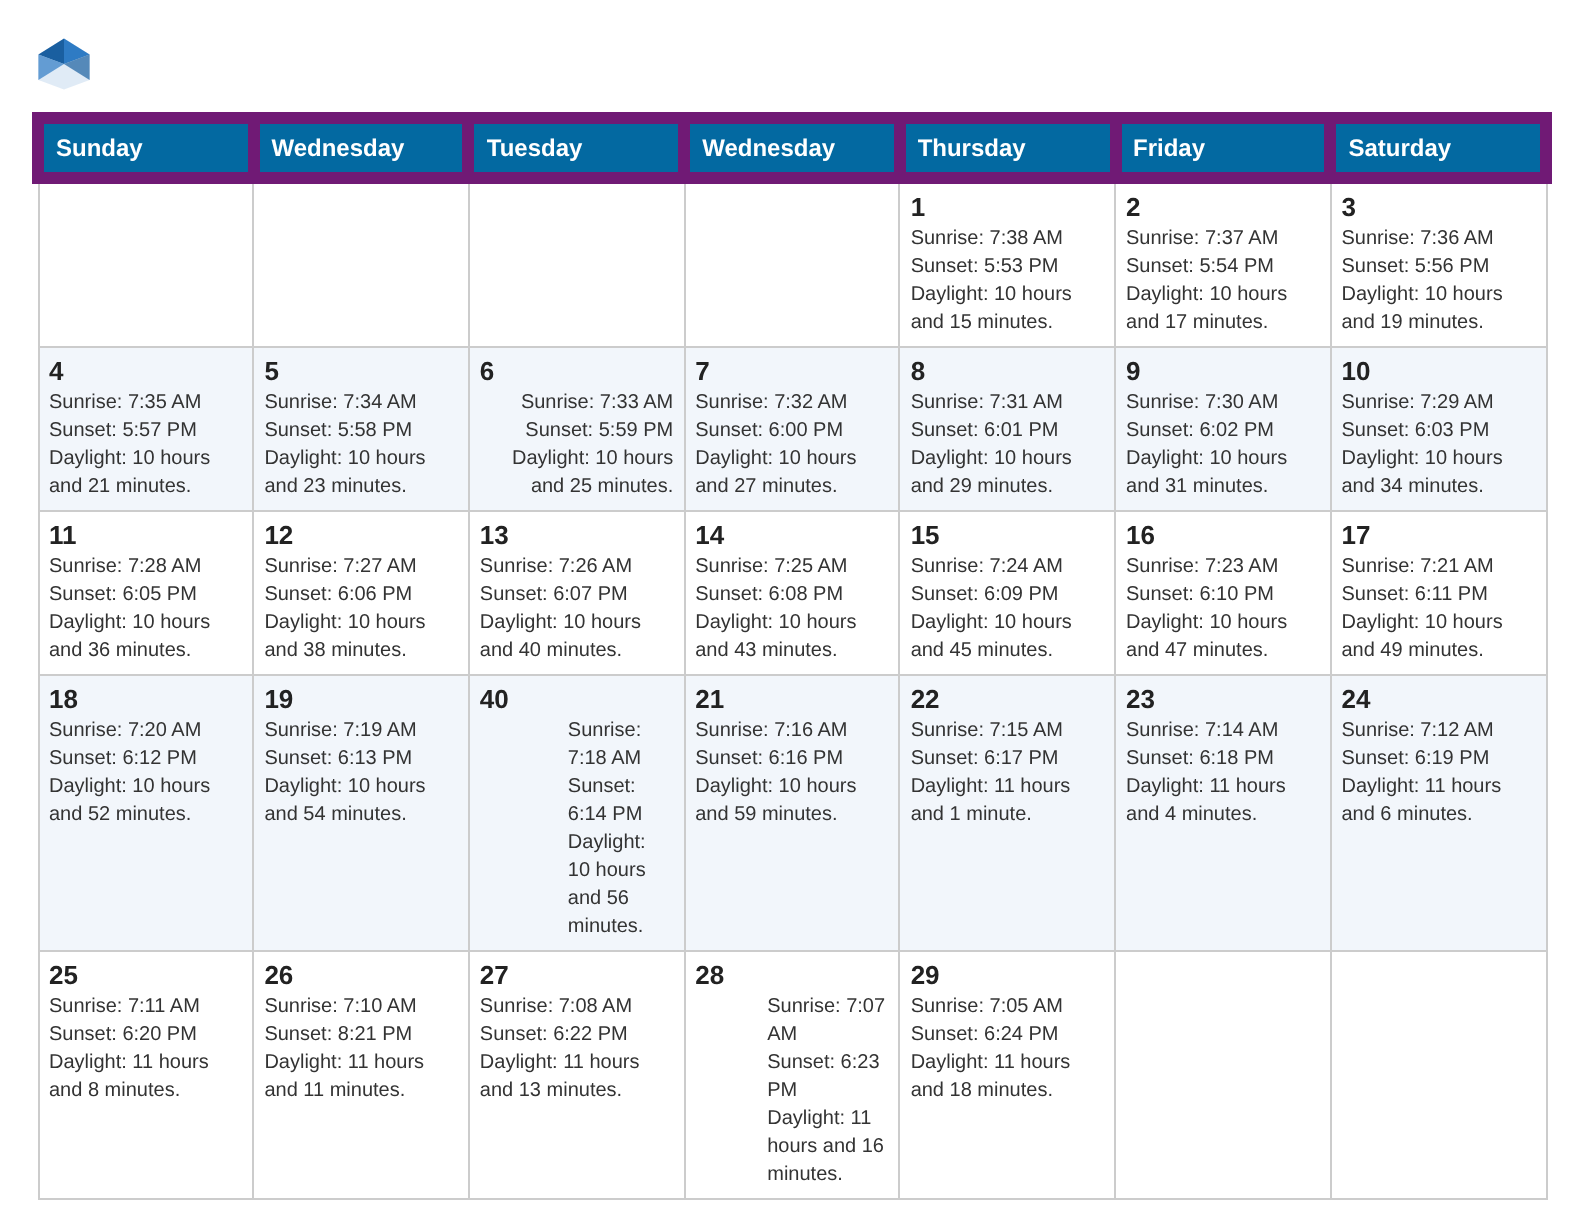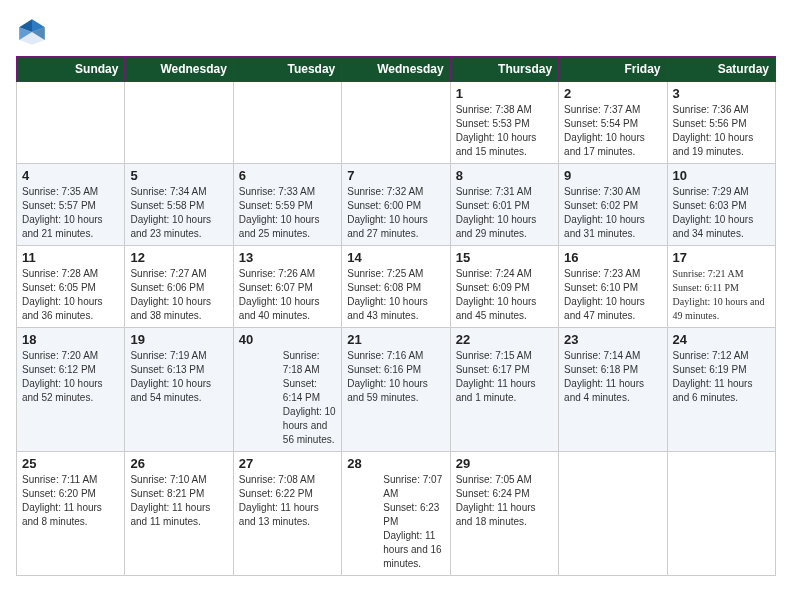--- a/index.html
+++ b/index.html
@@ -43,27 +43,27 @@
     }
     .location-title {
       font-size: 15px;
       color: #444;
     }
     table {
       width: 100%;
       border-collapse: collapse;
     }
     thead tr th {
-      background-color: #14532d;
+      background-color: #0369a1;
       color: #fff;
       font-size: 12px;
       font-weight: bold;
       padding: 5px 6px;
-      text-align: right;
-      border: 1px solid #701a75;
+      text-align: left;
+      border: 6px solid #701a75;
     }
     tbody tr td {
       border: 1px solid #ccc;
       vertical-align: top;
       padding: 4px 5px;
       font-size: 10.5px;
       color: #333;
       width: calc(100% / 7);
       min-height: 80px;
       height: 80px;
@@ -158,21 +158,21 @@
 Daylight: 10 hours and 21 minutes.</div>
         </td>
         <td>
           <span class="day-number">5</span>
           <div class="cell-content" style="white-space: pre-line;">Sunrise: 7:34 AM
 Sunset: 5:58 PM
 Daylight: 10 hours and 23 minutes.</div>
         </td>
         <td>
           <span class="day-number">6</span>
-          <div class="cell-content" style="white-space: pre-line;">Sunrise: 7:33 AM
+          <div class="cell-content" style="white-space: pre-line; text-align: right;">Sunrise: 7:33 AM
 Sunset: 5:59 PM
 Daylight: 10 hours and 25 minutes.</div>
         </td>
         <td>
           <span class="day-number">7</span>
           <div class="cell-content" style="white-space: pre-line;">Sunrise: 7:32 AM
 Sunset: 6:00 PM
 Daylight: 10 hours and 27 minutes.</div>
         </td>
         <td>
@@ -226,21 +226,21 @@
 Daylight: 10 hours and 45 minutes.</div>
         </td>
         <td>
           <span class="day-number">16</span>
           <div class="cell-content" style="white-space: pre-line;">Sunrise: 7:23 AM
 Sunset: 6:10 PM
 Daylight: 10 hours and 47 minutes.</div>
         </td>
         <td>
           <span class="day-number">17</span>
-          <div class="cell-content" style="white-space: pre-line; font-family: Liberation Serif, serif;">Sunrise: 7:21 AM
+          <div class="cell-content" style="white-space: pre-line;">Sunrise: 7:21 AM
 Sunset: 6:11 PM
 Daylight: 10 hours and 49 minutes.</div>
         </td>
       </tr>
       <tr>
         <td>
           <span class="day-number">18</span>
           <div class="cell-content" style="white-space: pre-line;">Sunrise: 7:20 AM
 Sunset: 6:12 PM
 Daylight: 10 hours and 52 minutes.</div>

